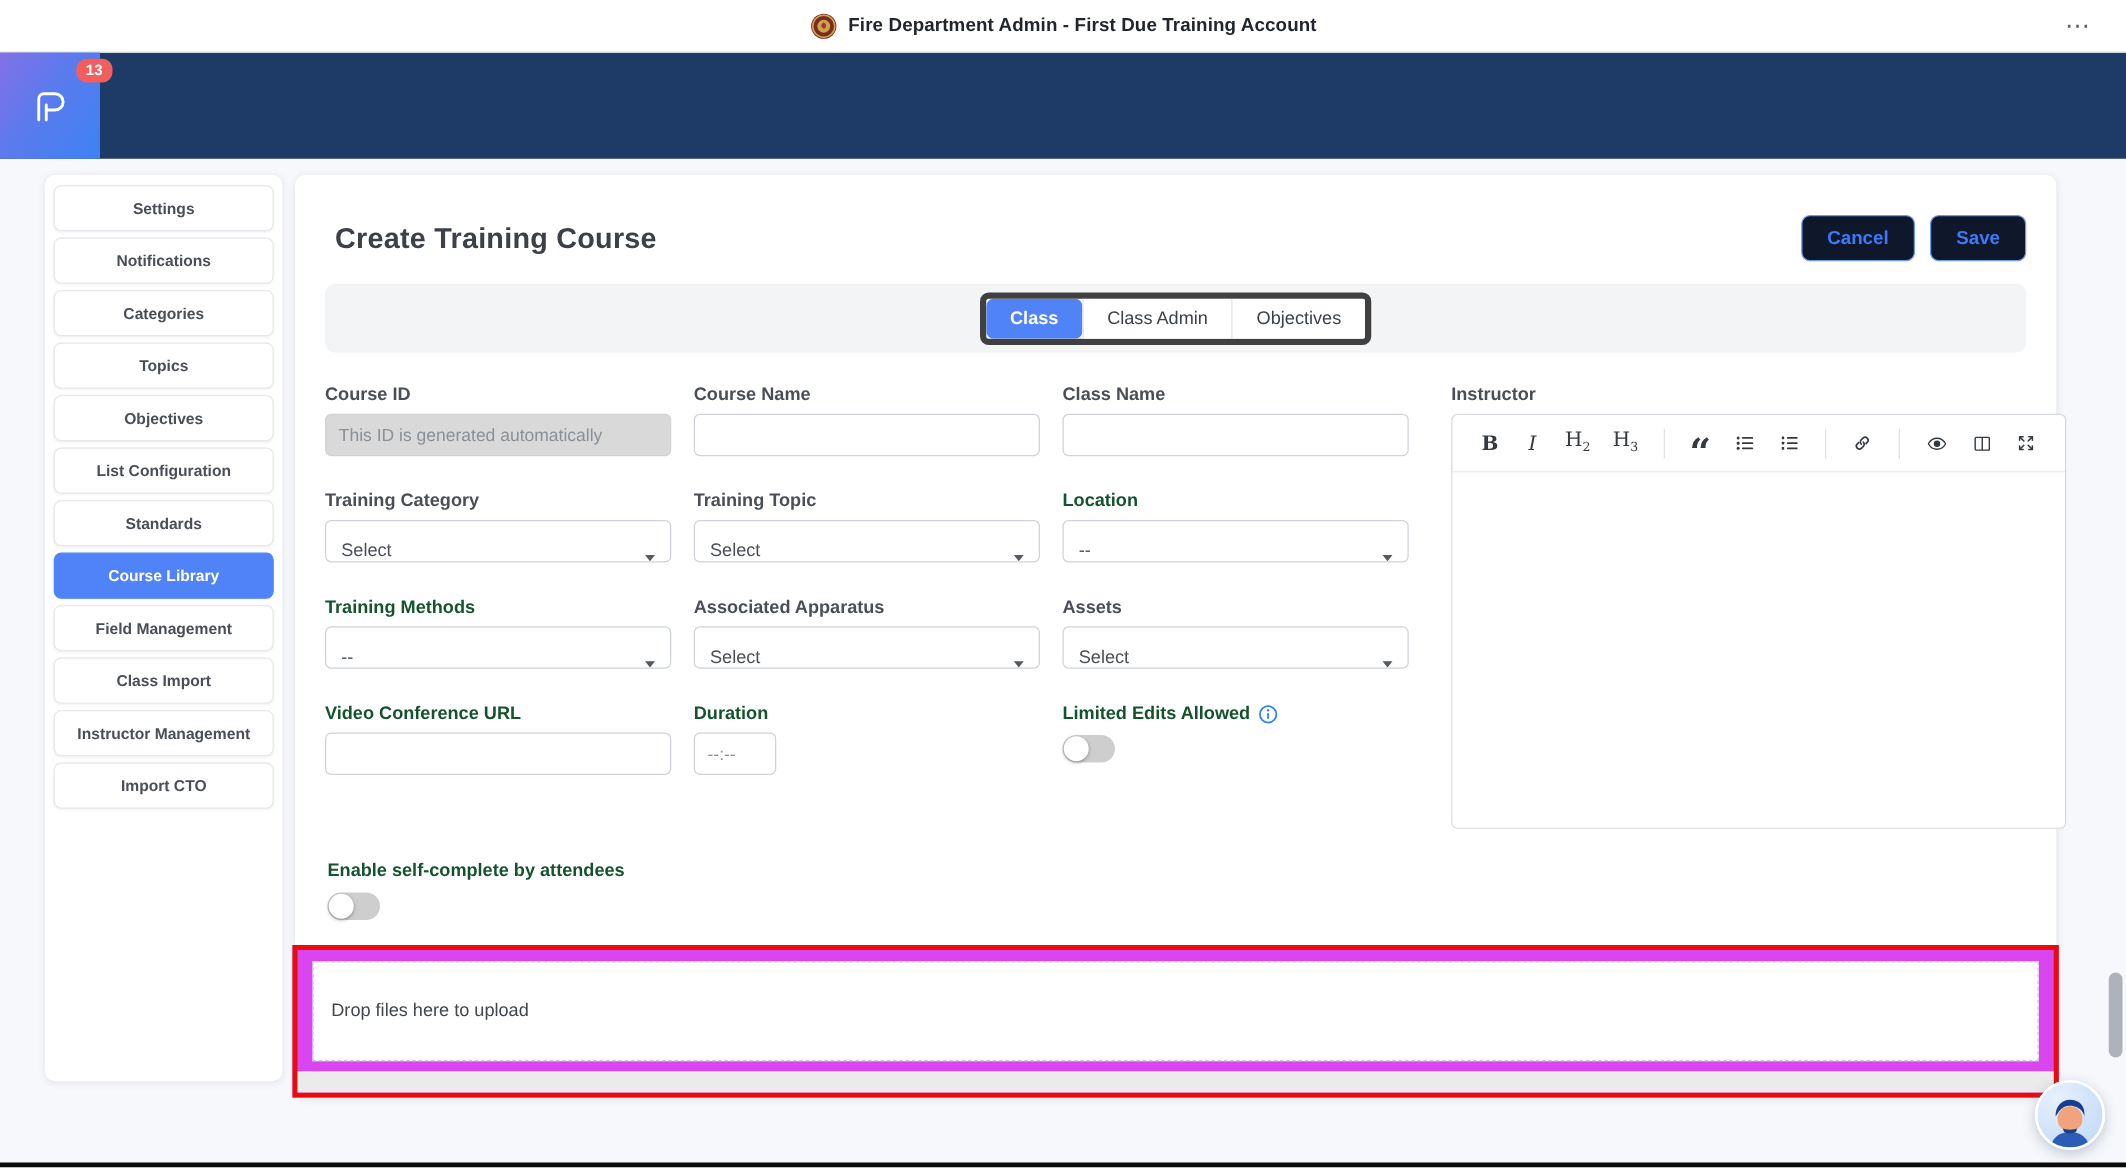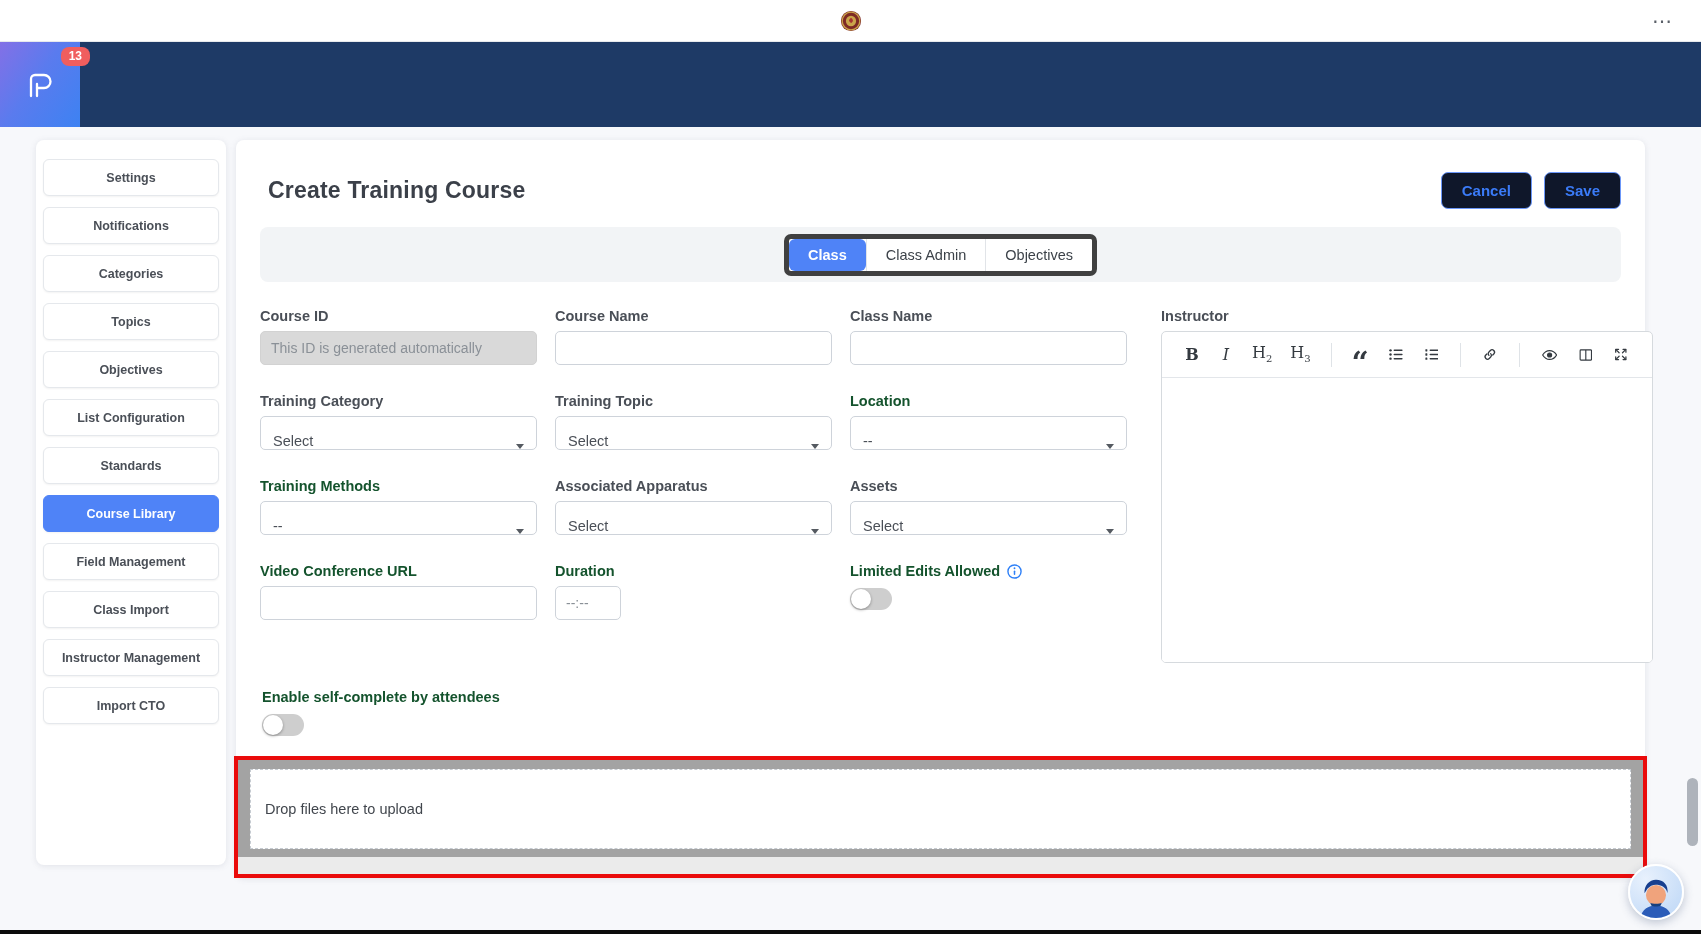--- a/index.html
+++ b/index.html
@@ -42,21 +42,21 @@
   .sidebar {
     width:190px; height:725px; background:#fff; border-radius:8px;
     box-shadow:0 1px 6px rgba(90,100,120,.14); padding:8px 7px;
   }
   .side-btn {
     display:flex; align-items:center; justify-content:center;
     width:100%; height:37px; margin-bottom:5px;
     background:#fff; border:1px solid #e5e8ec; border-radius:6px;
     box-shadow:0 1px 2px rgba(0,0,0,.05);
     font-family:"Liberation Sans",sans-serif;
-    font-size:12.5px; font-weight:700; color:#4a4f57; cursor:pointer;margin-top:11px;
+    font-size:12.5px; font-weight:700; color:#4a4f57; cursor:pointer;
   }
   .side-btn.active { background:#4f83f7; border-color:#4f83f7; color:#fff; }
 
   
   .main-card {
     width:1409px; min-height:725px; background:#fff; border-radius:8px;
     box-shadow:0 1px 6px rgba(90,100,120,.14);
     padding:0 24px; position:relative;
   }
   .head-row { display:flex; justify-content:space-between; align-items:center; padding-top:32px; }
@@ -132,21 +132,21 @@
   }
   .tb-sep { width:1px; height:24px; background:#dfe3e7; margin:0 8px; display:inline-block; }
   .editor-body { height:285px; background:#fff; }
 
   
   .self-complete { margin-top:26px; padding-left:2px; }
   .self-complete .field-label { margin-bottom:9px; }
 
   
   .red-box {
-    margin:20px -26px 0; border:4px solid #ea0b0b; background:#a3a3a3;
+    margin:20px -26px 0; border:4px solid #ea0b0b; background:#d946ef;
     padding:9px 12px 0;
   }
   .dropzone {
     border:1px dashed #c6cbd1; height:80px; display:flex; align-items:center;
     padding-left:14px; cursor:pointer; background:#fff;
   }
   .dropzone-text { font-size:14.5px; color:#41464d; }
   .red-box-footer { height:17px; background:#ebebeb; margin:8px -12px 0; }
 
   
@@ -168,20 +168,21 @@
 <div class="titlebar">
   <div class="titlebar-inner">
     <span style="display:flex;">
       <svg width="22" height="22" viewBox="0 0 24 24">
         <circle cx="12" cy="12" r="11" fill="#7e2a24"></circle>
         <circle cx="12" cy="12" r="9.6" fill="none" stroke="#caa54a" stroke-width="1.4"></circle>
         <circle cx="12" cy="12" r="5.6" fill="#caa54a"></circle>
         <path d="M12 8.4c2 1.3 2.6 2.9 1.7 4.5-.5 1-1.7 1.6-1.7 1.6s-.4-1-1.5-1.7c-1.1-.8-.9-2.8 1.5-4.4z" fill="#a83430"></path>
       </svg>
     </span>
+    <span class="titlebar-title">Fire Department Admin - First Due Training Account</span>
   </div>
   <span class="titlebar-menu">⋯</span>
 </div>
 
 <div class="navbar">
   <div class="nav-logo">
     <span style="display:flex;">
       <svg width="32" height="32" viewBox="0 0 32 32" fill="none" stroke="#ffffff" stroke-width="2.3" stroke-linecap="round" stroke-linejoin="round">
         <path d="M7 27 V10 a4 4 0 0 1 4-4 h9 a6.5 6.5 0 0 1 0 13 h-7"></path>
         <path d="M13 27 V15"></path>

